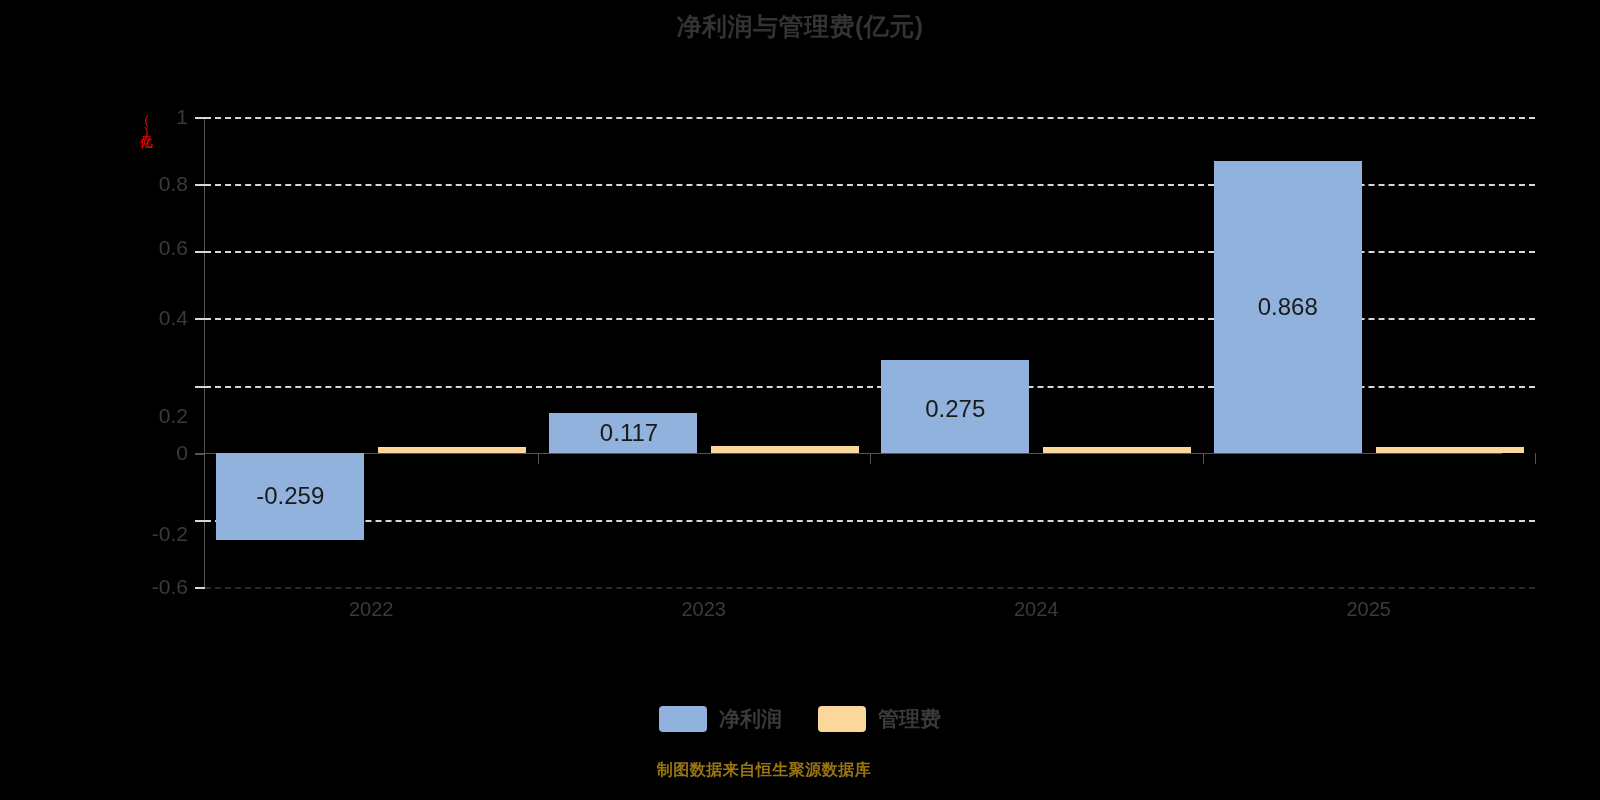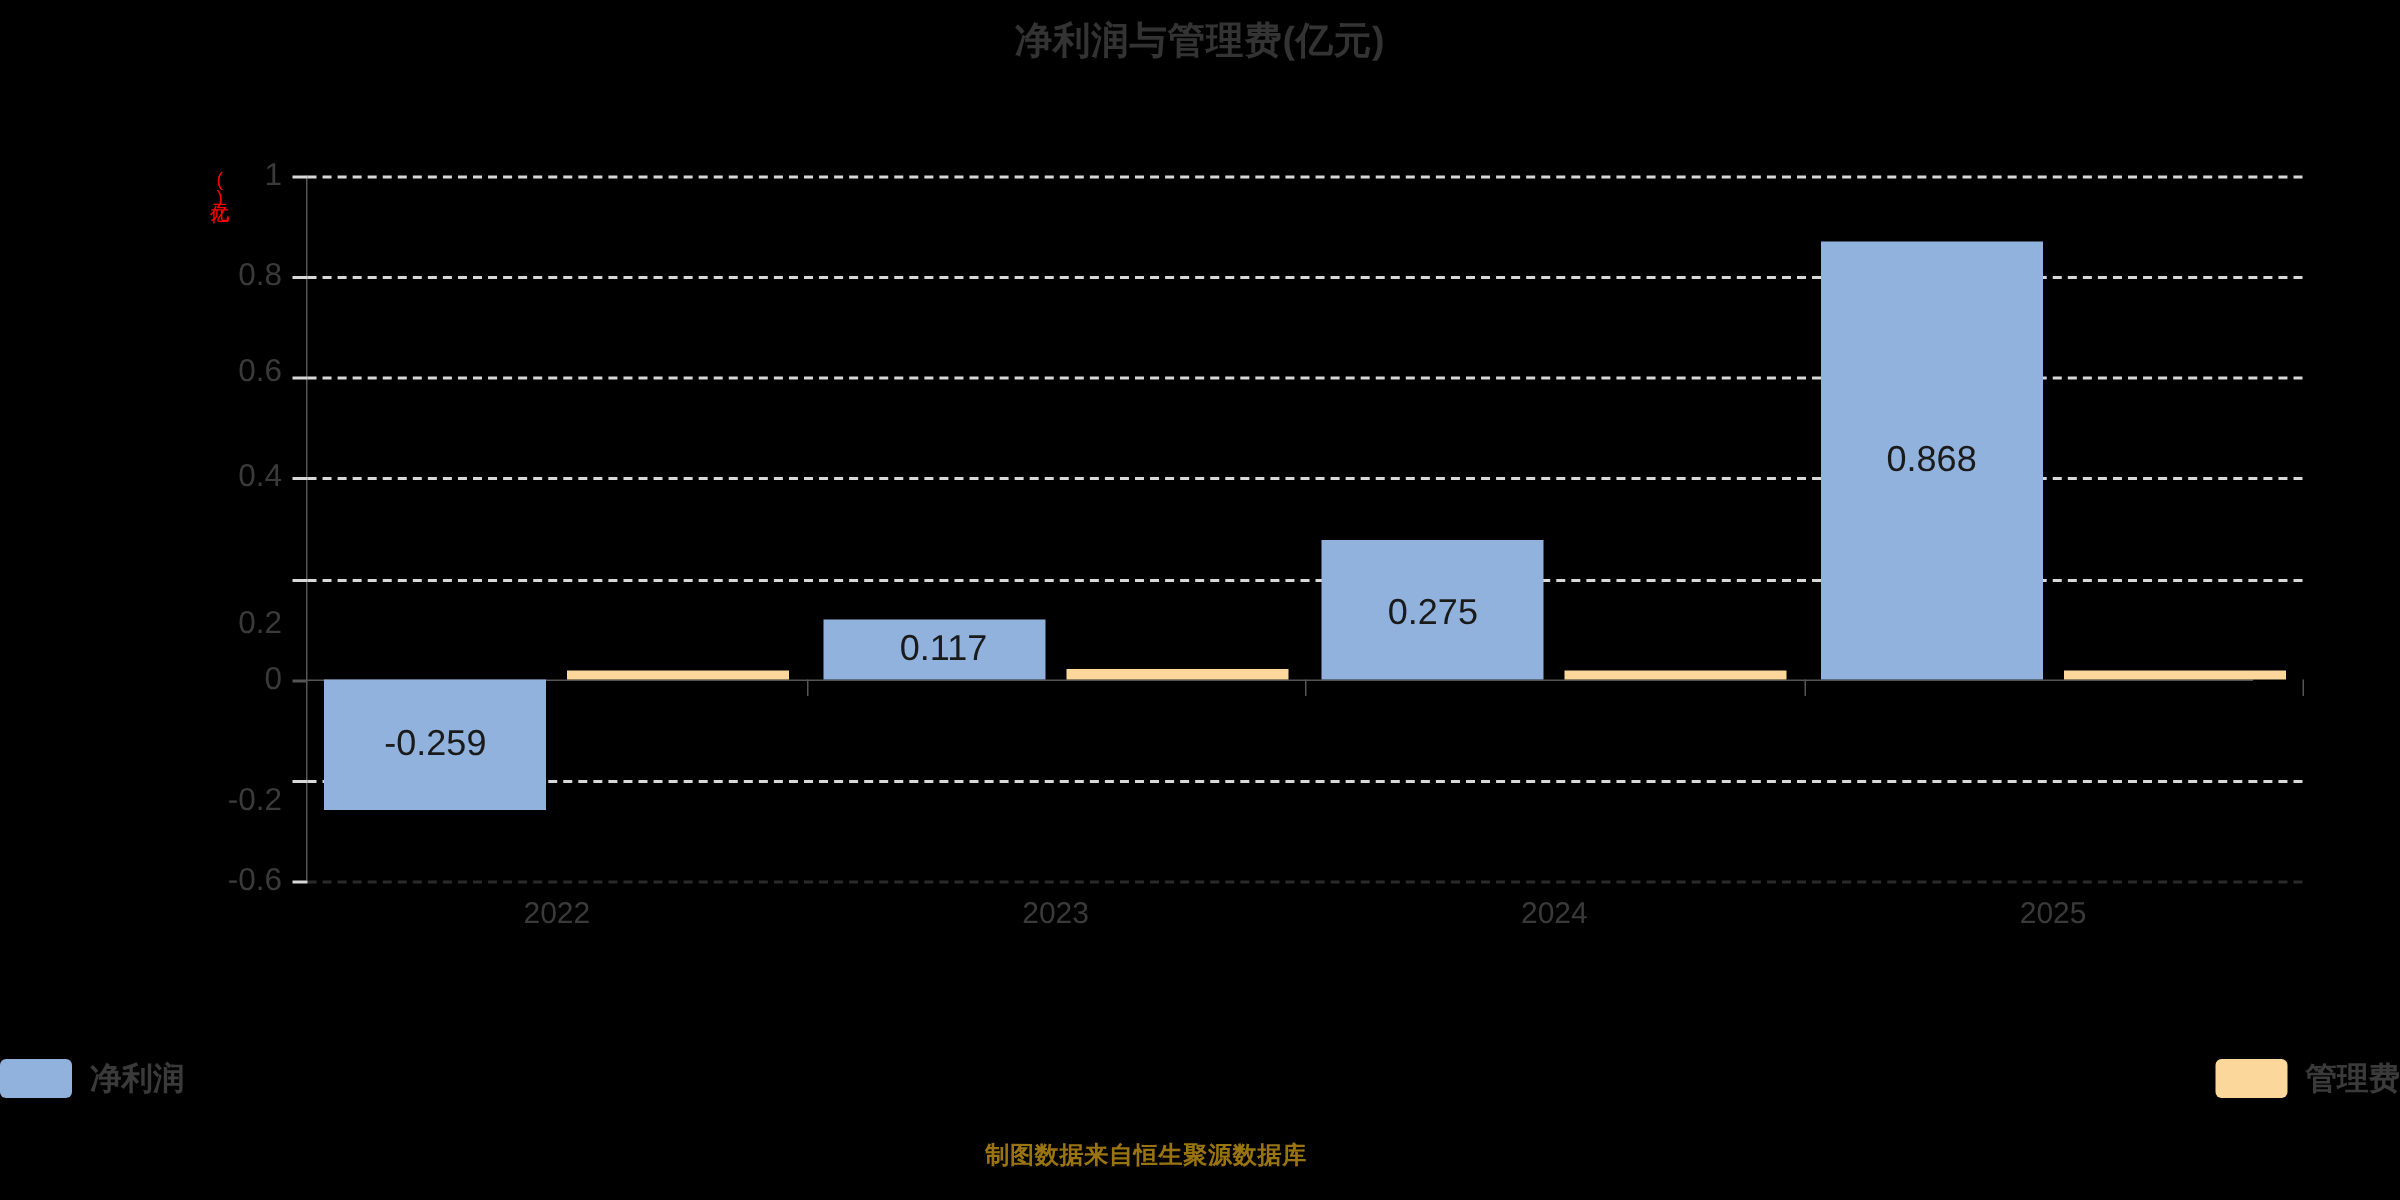--- a/index.html
+++ b/index.html
@@ -131,21 +131,21 @@
     white-space: nowrap;
   }
 
   
   #legend {
     position: absolute;
     top: 705px;
     left: 0;
     width: 1600px;
     display: flex;
-    justify-content: space-between;
+    justify-content: center;
     align-items: center;
     gap: 36px;
   }
   .legend-item {
     display: flex;
     align-items: center;
     gap: 12px;
   }
   .legend-swatch {
     width: 48px;

